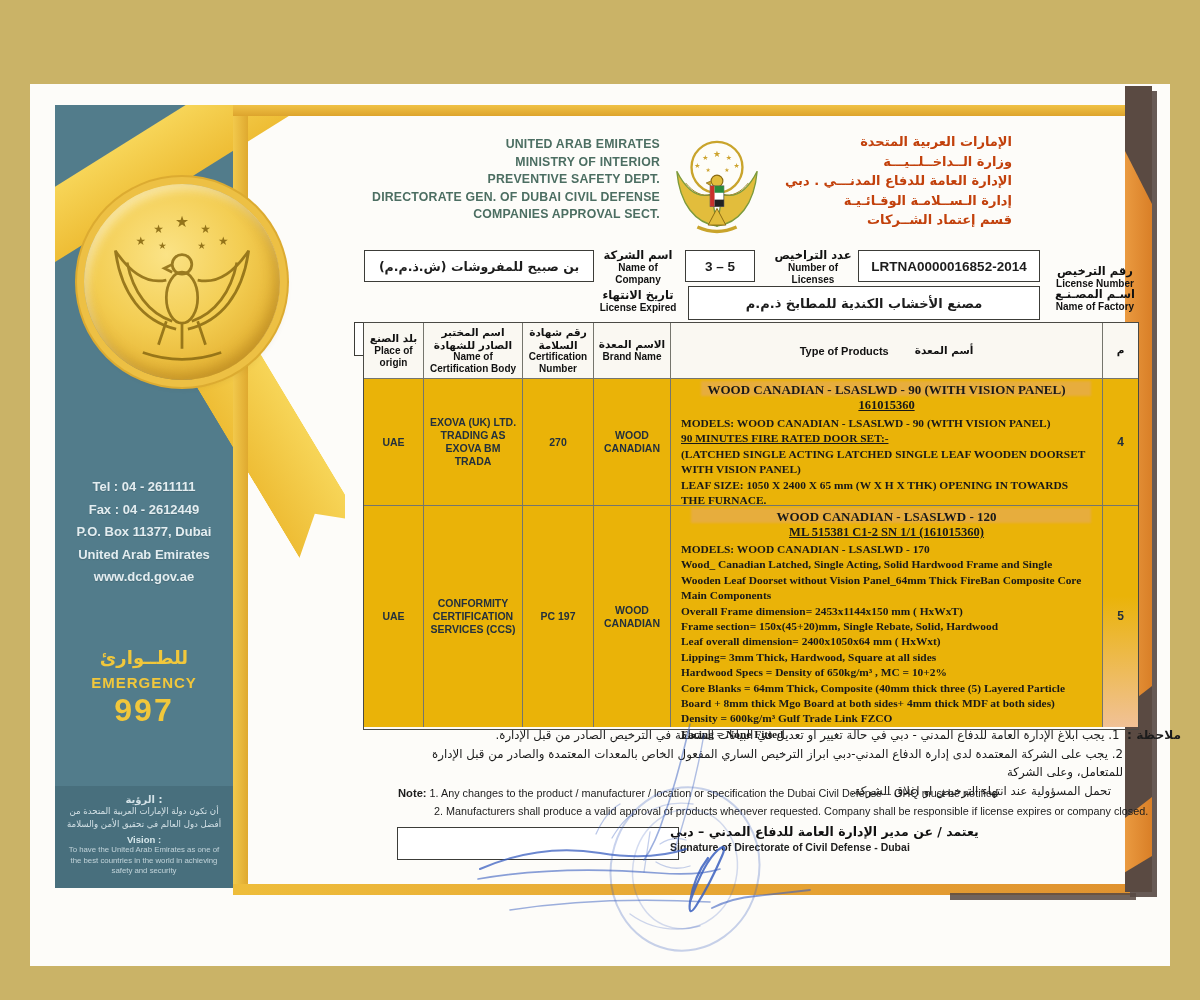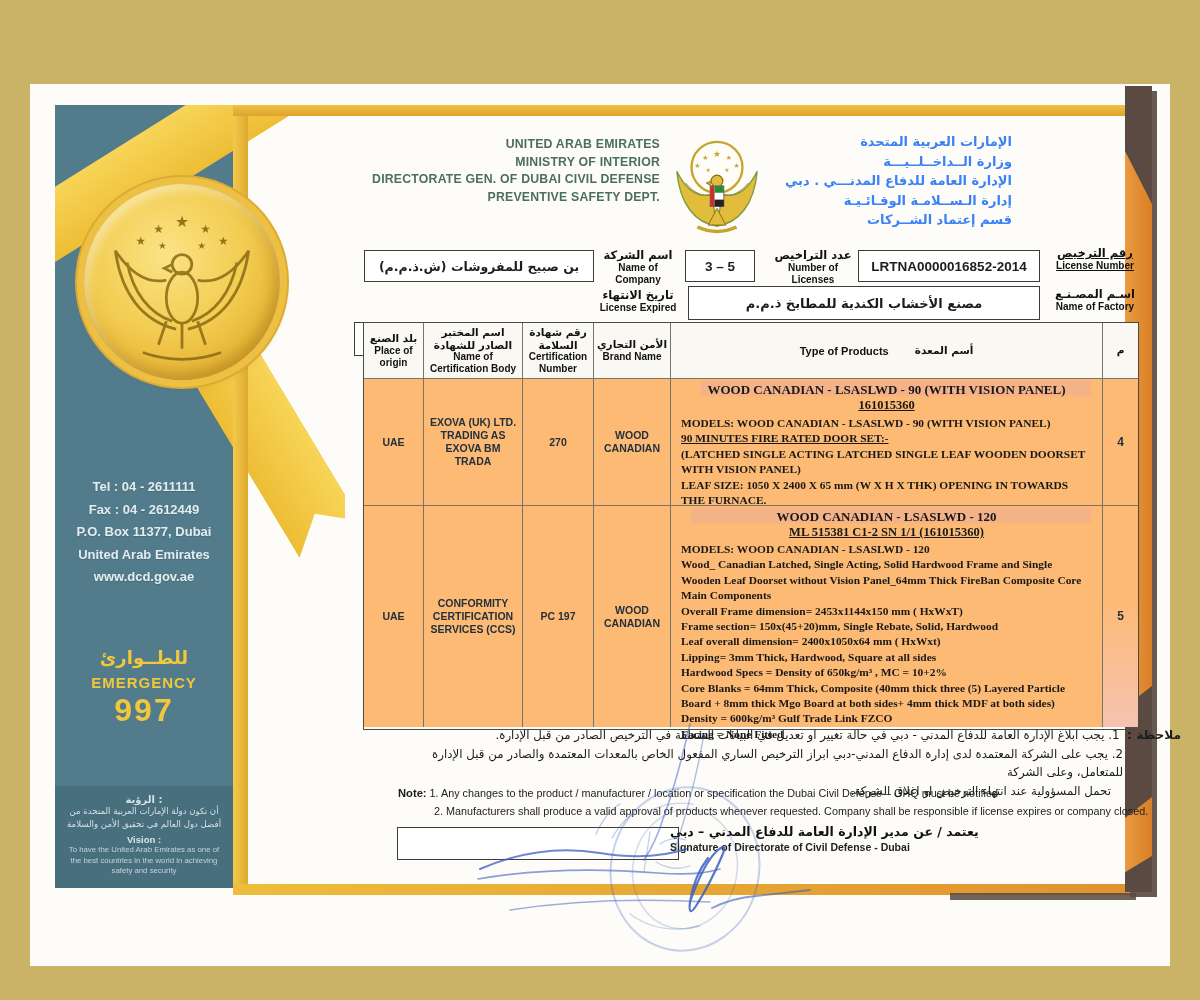--- a/index.html
+++ b/index.html
@@ -33,30 +33,30 @@
   .emerg .l1{font-size:18px;line-height:28px;}
   .emerg .l2{font-size:15px;letter-spacing:1px;line-height:22px;}
   .emerg .l3{font-size:32px;line-height:32px;letter-spacing:2px;}
   .vision{left:25px;top:702px;width:178px;height:102px;background:rgba(15,35,45,.14);color:rgba(236,246,249,.85);text-align:center;}
   .vision .t{font-size:10px;font-weight:bold;margin-top:8px;}
   .vision .b{font-size:8.6px;line-height:12.5px;padding:0 10px;}
   .vision .t2{font-size:9.5px;font-weight:bold;margin-top:4px;color:#d6e6ea;}
   .vision .b2{font-size:7.8px;line-height:10.5px;padding:0 8px;color:rgba(230,242,246,.75);}
   
   .hdr-en{left:335px;top:52px;width:295px;text-align:right;color:#4c6e62;font-weight:bold;font-size:12.3px;line-height:17.5px;letter-spacing:.2px;}
-  .hdr-ar{left:742px;top:48px;width:240px;text-align:right;color:#3b82f6;font-weight:bold;font-size:13px;line-height:19.5px;}
+  .hdr-ar{left:742px;top:48px;width:240px;text-align:right;color:#c2410c;font-weight:bold;font-size:13px;line-height:19.5px;}
   .emblem{left:638px;top:48px;width:98px;height:108px;}
   
   .fbox{position:absolute;border:1.4px solid #3c3c38;background:#fff;display:flex;align-items:center;justify-content:center;font-weight:bold;color:#1d1d1d;}
   .flabel{position:absolute;text-align:center;color:#111;}
   .flabel .la{font-size:11.5px;font-weight:bold;line-height:14px;}
   .flabel .le{font-size:10px;font-weight:bold;line-height:12px;}
   
   .tbl{left:333px;top:238px;width:774px;height:406px;border:1.6px solid #4a4a45;}
-  .cell{position:absolute;border-right:1px solid #75756d;border-bottom:1px solid #75756d;box-sizing:border-box;display:flex;align-items:center;justify-content:center;text-align:center;color:#23303d;background:#fdba74;}
+  .cell{position:absolute;border-right:1px solid #75756d;border-bottom:1px solid #75756d;box-sizing:border-box;display:flex;align-items:center;justify-content:center;text-align:center;color:#23303d;background:#eab308;}
   .cell.last{border-right:none;}
   .cell.bot{border-bottom:none;}
   .hcell{font-weight:bold;color:#111;flex-direction:column;background:#faf8f2;}
   .hcell .a{font-size:10.5px;line-height:12.5px;}
   .hcell .e{font-size:10px;line-height:12px;}
   .smallcell{font-size:10.5px;font-weight:bold;line-height:13px;padding:2px;}
   .desc{display:block;text-align:left;font-family:"Liberation Serif",serif;font-weight:bold;color:#181818;padding:3px 10px 2px 10px;box-sizing:border-box;}
   .desc .ttl{text-align:center;font-size:13px;line-height:16px;position:relative;}
   .desc .sub{text-align:center;font-size:12.5px;line-height:15px;text-decoration:underline;}
   .desc .ln{font-size:11.4px;line-height:15.4px;}
@@ -133,22 +133,23 @@
   <div class="abs vision">
     <div class="t ar">الرؤية :</div>
     <div class="b ar" dir="rtl">أن تكون دولة الإمارات العربية المتحدة من أفضل دول العالم في تحقيق الأمن والسلامة</div>
     <div class="t2">Vision :</div>
     <div class="b2">To have the United Arab Emirates as one of the best countries in the world in achieving safety and security</div>
   </div>
 
   <div class="abs hdr-en">
     <div>UNITED ARAB EMIRATES</div>
     <div>MINISTRY OF INTERIOR</div>
+    <div>PREVENTIVE SAFETY DEPT.</div>
     <div>DIRECTORATE GEN. OF DUBAI CIVIL DEFENSE</div>
-    <div>PREVENTIVE SAFETY DEPT.</div>
+    <div>COMPANIES APPROVAL SECT.</div>
   </div>
   <div class="abs emblem">
     <svg viewBox="0 0 100 110">
       <path d="M50,96 C28,93 12,74 9,40 C19,60 31,67 43,64 L46,72 Z" fill="#e2bd3c" stroke="#7c9a3c" stroke-width="1.4"></path>
       <path d="M50,96 C72,93 88,74 91,40 C81,60 69,67 57,64 L54,72 Z" fill="#e2bd3c" stroke="#7c9a3c" stroke-width="1.4"></path>
       <path d="M18,52 C26,62 35,66 44,64 M82,52 C74,62 65,66 56,64" fill="none" stroke="#9a8426" stroke-width="1"></path>
       <circle cx="50" cy="36" r="26" fill="#fefdf8" stroke="#c9a42c" stroke-width="2.4"></circle>
       <g fill="#cda32e">
         <text x="50" y="26" font-size="9" text-anchor="middle">★</text>
         <text x="38" y="29" font-size="7" text-anchor="middle">★</text>
@@ -169,21 +170,21 @@
     </svg>
   </div>
   <div class="abs hdr-ar ar" dir="rtl">
     <div>الإمارات العربية المتحدة</div>
     <div>وزارة الــداخــلــيـــة</div>
     <div>الإدارة العامة للدفاع المدنـــي . دبي</div>
     <div>إدارة الـســلامـة الوقـائـيـة</div>
     <div>قسم إعتماد الشــركات</div>
   </div>
 
-  <div class="flabel" style="left:1010px;top:162px;width:110px;text-decoration:underline;">
+  <div class="flabel" style="left:1010px;top:180px;width:110px;">
     <div class="la ar">رقم الترخيص</div>
     <div class="le">License Number</div>
   </div>
   <div class="fbox" style="left:828px;top:166px;width:180px;height:30px;font-size:13.5px;">LRTNA0000016852-2014</div>
   <div class="flabel" style="left:740px;top:164px;width:86px;">
     <div class="la ar">عدد التراخيص</div>
     <div class="le">Number of Licenses</div>
   </div>
   <div class="fbox" style="left:655px;top:166px;width:68px;height:30px;font-size:13.5px;">3 – 5</div>
   <div class="flabel" style="left:568px;top:164px;width:80px;">
@@ -214,21 +215,21 @@
     </div>
     <div class="cell hcell" style="left:60px;top:0;width:99px;height:56px;">
       <div class="a ar">اسم المختبر الصادر للشهادة</div>
         <div class="e">Name of Certification Body</div>
     </div>
     <div class="cell hcell" style="left:159px;top:0;width:71px;height:56px;">
       <div class="a ar">رقم شهادة السلامة</div>
         <div class="e">Certification Number</div>
     </div>
     <div class="cell hcell" style="left:230px;top:0;width:77px;height:56px;">
-      <div class="a ar">الأمن التجاري</div>
+      <div class="a ar">الاسم المعدة</div>
         <div class="e">Brand Name</div>
     </div>
     <div class="cell hcell" style="left:307px;top:0;width:432px;height:56px;flex-direction:row;gap:26px;">
       <div class="e" style="font-size:11px;">Type of Products</div>
       <div class="a ar">أسم المعدة</div>
     </div>
     <div class="cell hcell last" style="left:739px;top:0;width:35px;height:56px;">
       <div class="a ar">م</div>
     </div>
 
@@ -249,21 +250,21 @@
     <div class="cell last smallcell" style="left:739px;top:56px;width:35px;height:127px;font-size:12px;">4</div>
 
     <div class="cell bot smallcell" style="left:0;top:183px;width:60px;height:221px;">UAE</div>
     <div class="cell bot smallcell" style="left:60px;top:183px;width:99px;height:221px;">CONFORMITY CERTIFICATION SERVICES (CCS)</div>
     <div class="cell bot smallcell" style="left:159px;top:183px;width:71px;height:221px;">PC 197</div>
     <div class="cell bot smallcell" style="left:230px;top:183px;width:77px;height:221px;">WOOD CANADIAN</div>
     <div class="cell bot desc" style="left:307px;top:183px;width:432px;height:221px;">
       <div class="pink" style="left:20px;top:2px;width:400px;height:15px;"></div>
       <div class="ttl">WOOD CANADIAN - LSASLWD  - 120</div>
       <div class="sub">ML  515381 C1-2 SN 1/1 (161015360)</div>
-      <div class="ln" style="margin-top:2px;">MODELS: WOOD CANADIAN - LSASLWD  - 120</div>
+      <div class="ln" style="margin-top:2px;">MODELS: WOOD CANADIAN - LSASLWD  - 170</div>
       <div class="ln">Wood_ Canadian Latched, Single Acting, Solid Hardwood Frame and Single Wooden Leaf Doorset without Vision Panel_64mm Thick FireBan  Composite Core</div>
       <div class="ln">Main Components</div>
       <div class="ln">Overall Frame dimension= 2453x1144x150 mm ( HxWxT)</div>
       <div class="ln">Frame section= 150x(45+20)mm, Single Rebate, Solid, Hardwood</div>
       <div class="ln">Leaf overall dimension= 2400x1050x64 mm ( HxWxt)</div>
       <div class="ln">Lipping= 3mm Thick, Hardwood, Square at all sides</div>
       <div class="ln">Hardwood Specs = Density of 650kg/m³ , MC = 10+2%</div>
       <div class="ln">Core Blanks = 64mm Thick, Composite (40mm thick three (5) Layered Particle Board + 8mm thick Mgo Board at both sides+ 4mm thick MDF at both sides)</div>
       <div class="ln">Density = 600kg/m³ Gulf Trade Link FZCO</div>
       <div class="ln">Facing = None Fitted</div>

